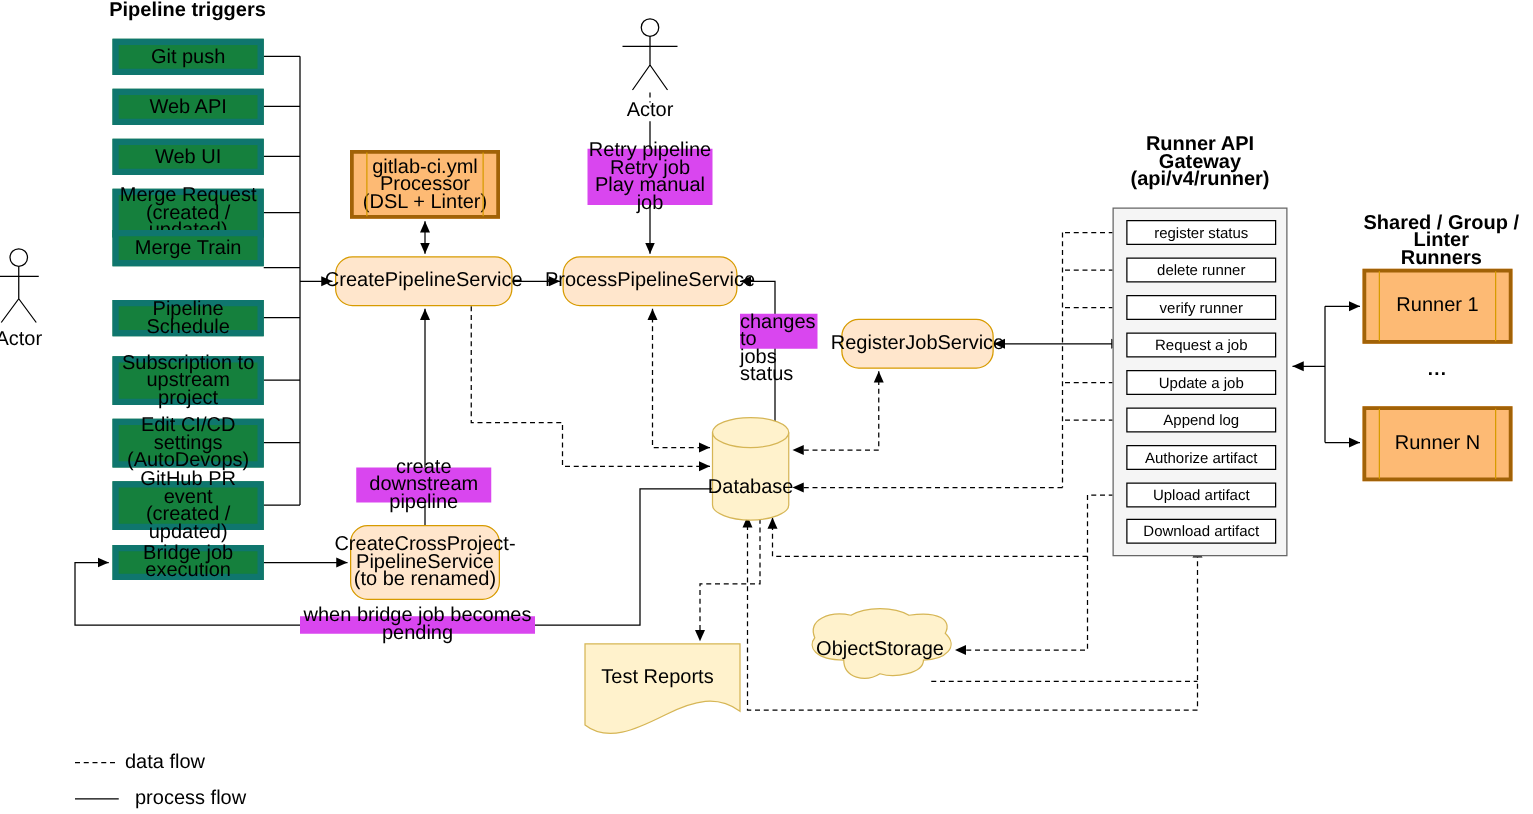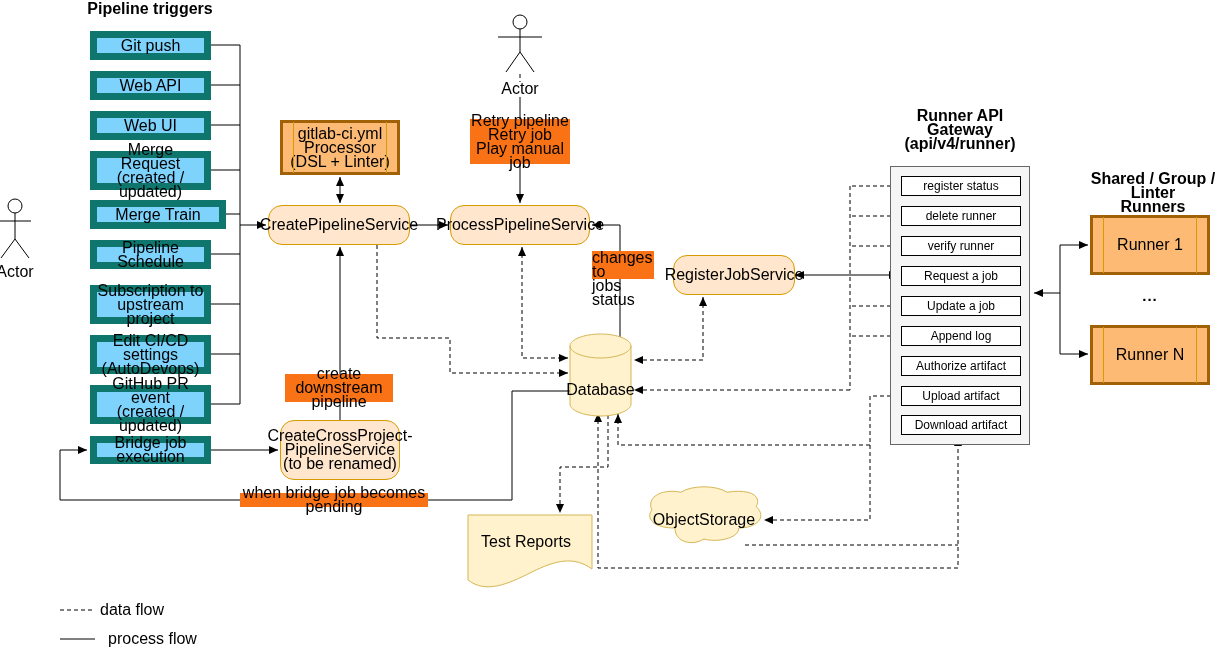--- a/index.html
+++ b/index.html
@@ -3,22 +3,22 @@
 <meta charset="utf-8">
 <style>
   html,body{margin:0;padding:0;background:#fff}
   #canvas{position:relative;width:1226px;height:651px;background:#fff;overflow:hidden;
           font-family:"Liberation Sans",sans-serif;color:#000}
   .abs{position:absolute}
   .lbl{font-size:16px;line-height:14px;color:#000}
   .ctr{display:flex;align-items:center;justify-content:center;text-align:center}
   .pre{white-space:pre-line}
   .bold{font-weight:bold}
-  .wbg{background:#f97316}
-  .gbox{background:#7dd3fc;border:7px solid #0f766e;box-sizing:border-box}
+  .wbg{background:#d946ef}
+  .gbox{background:#15803d;border:5px solid #0f766e;box-sizing:border-box}
   .obox{background:#ffe6cc;border:1px solid #d79b00;border-radius:14px;box-sizing:border-box}
   .cbox{background:#fdba74;border:3px solid #a16207;box-sizing:border-box}
   .cbox::before,.cbox::after{content:"";position:absolute;top:-1px;bottom:-1px;border-left:1px solid #d79b00}
   .cbox::before{left:10px}
   .cbox::after{right:10px}
   .gateway{background:#f5f5f5;border:1px solid #666;box-sizing:border-box}
   .ep{position:absolute;left:10px;width:120px;height:20px;background:#fff;border:1px solid #000;
       box-sizing:border-box;display:flex;align-items:center;justify-content:center;text-align:center;
       font-size:12px}
   svg{position:absolute;left:0;top:0}
@@ -102,21 +102,21 @@
     <path class="pf" d="M60,639 H95"></path>
   </svg>
 
   <div class="abs lbl bold ctr" style="left:75px;top:2px;width:150px;height:14px">Pipeline triggers</div>
 
   <div class="abs gbox ctr lbl pre" style="left:90px;top:31px;width:121px;height:29px">Git push</div>
   <div class="abs gbox ctr lbl pre" style="left:90px;top:71px;width:121px;height:29px">Web API</div>
   <div class="abs gbox ctr lbl pre" style="left:90px;top:111px;width:121px;height:29px">Web UI</div>
   <div class="abs gbox ctr lbl pre" style="left:90px;top:151px;width:121px;height:39px">Merge Request
 (created / updated)</div>
-  <div class="abs gbox ctr lbl pre" style="left:90px;top:200px;width:136px;height:29px">Merge Train</div>
+  <div class="abs gbox ctr lbl pre" style="left:90px;top:184px;width:121px;height:29px">Merge Train</div>
   <div class="abs gbox ctr lbl pre" style="left:90px;top:240px;width:121px;height:29px">Pipeline Schedule</div>
   <div class="abs gbox ctr lbl pre" style="left:90px;top:285px;width:121px;height:39px">Subscription to
 upstream project</div>
   <div class="abs gbox ctr lbl pre" style="left:90px;top:335px;width:121px;height:39px">Edit CI/CD settings
 (AutoDevops)</div>
   <div class="abs gbox ctr lbl pre" style="left:90px;top:385px;width:121px;height:39px">GitHub PR event
 (created / updated)</div>
   <div class="abs gbox ctr lbl pre" style="left:90px;top:436px;width:121px;height:28px">Bridge job execution</div>
 
   <div class="abs lbl ctr" style="left:-5px;top:265px;width:40px;height:14px">Actor</div>

